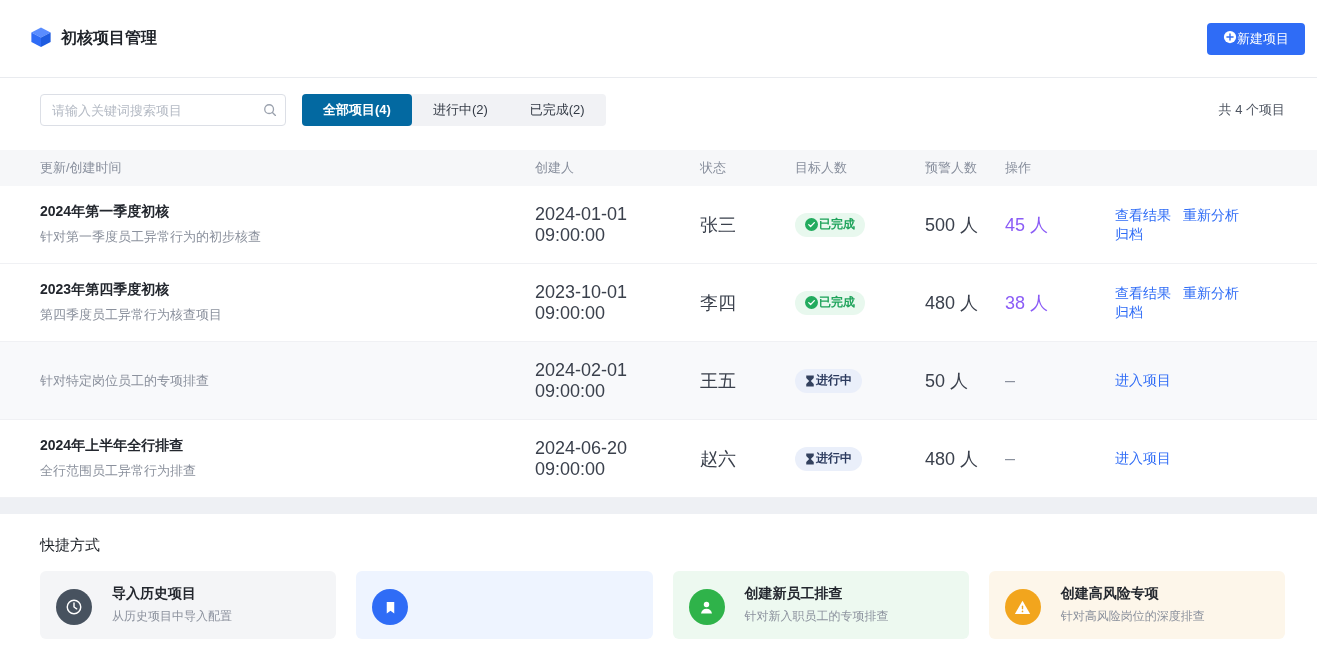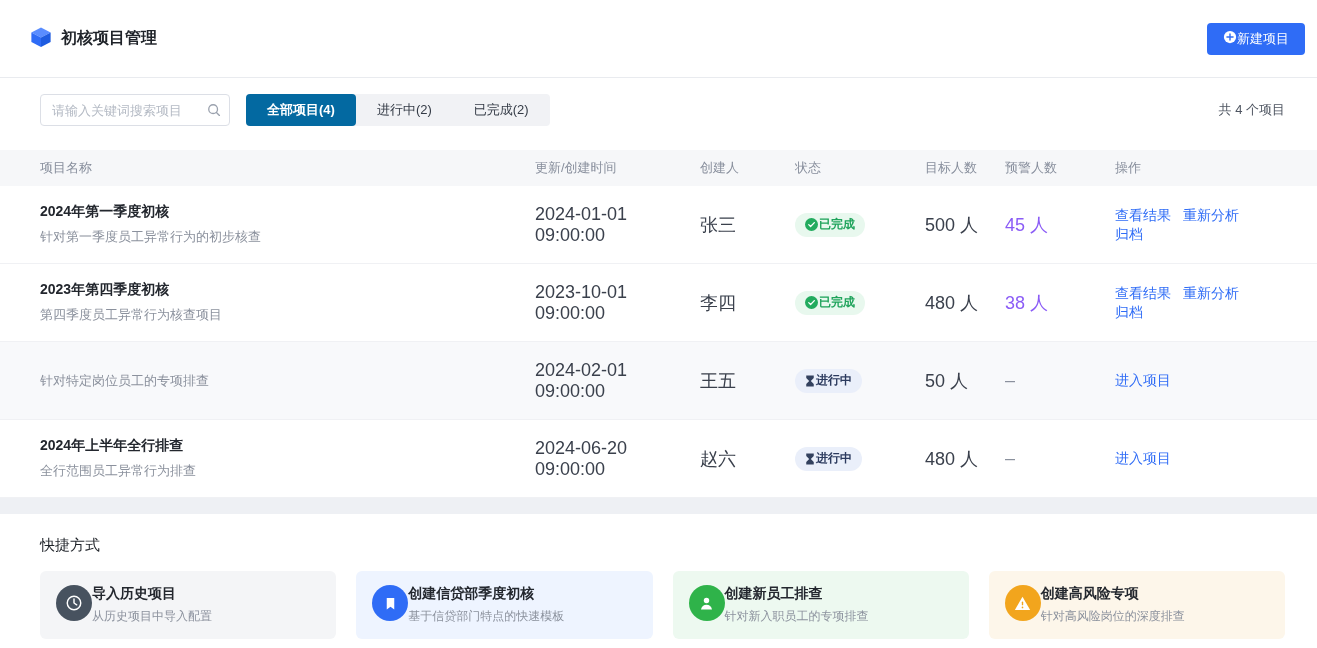--- a/index.html
+++ b/index.html
@@ -21,21 +21,21 @@
   .btn-primary {
     margin-left:auto; background:#2f6cf6; color:#fff; border:none;
     border-radius:4px; height:32px; padding:0 16px; font-size:13px;
     display:inline-flex; align-items:center; gap:0; cursor:pointer;
     font-family:inherit;
   }
 
   
   .main { background:#fff; padding:16px 32px 0 40px; }
   .toolbar { display:flex; align-items:center; }
-  .search-box { position:relative; width:190px; height:32px; margin-right:16px; }
+  .search-box { position:relative; width:246px; height:32px; margin-right:16px; }
   .search-box input {
     width:100%; height:100%; border:1px solid #dcdfe6; border-radius:4px;
     padding:0 30px 0 11px; font-size:13px; color:#333; outline:none;
     font-family:inherit; background:#fff;
   }
   .search-box input::placeholder { color:#b4bac4; }
   .search-icon { position:absolute; right:9px; top:9px; line-height:0; cursor:pointer; }
   .tabs { display:inline-flex; background:#f1f2f5; border-radius:4px; height:32px; }
   .tab { line-height:32px; padding:0 21px; font-size:13px; color:#333a45; cursor:pointer; white-space:nowrap; }
   .tab.active { background:#0369a1; color:#fff; border-radius:4px; font-weight:600; }
@@ -65,21 +65,21 @@
   }
   .badge .b-icon { line-height:0; }
   .badge.done { background:#e8f8ee; color:#1fa35b; }
   .badge.progress { background:#eaeffa; color:#2b3a5e; }
 
   
   .shortcuts { background:#fff; margin-top:16px; padding:22px 32px 24px 40px; }
   .shortcuts-title { font-size:15px; font-weight:400; margin:0 0 16px; color:#1f2329; }
   .cards { display:flex; gap:20px; }
   .card {
-    flex:1; display:flex; align-items:flex-start; gap:0;
+    flex:1; display:flex; align-items:flex-end; gap:20px;
     border-radius:6px; padding:14px 16px; cursor:pointer;
   }
   .c-gray { background:#f4f5f7; } .c-blue { background:#eef4ff; }
   .c-green { background:#edf9f0; } .c-orange { background:#fdf6ea; }
   .circle {
     width:36px; height:36px; border-radius:50%; flex:0 0 36px;
     display:flex; align-items:center; justify-content:center; line-height:0;
   }
   .i-dark { background:#47525f; } .i-blue { background:#2f6cf6; }
   .i-green { background:#2fb34a; } .i-orange { background:#f2a51d; }
@@ -126,21 +126,20 @@
     <div class="tabs">
       <div class="tab active">全部项目(4)</div>
       <div class="tab">进行中(2)</div>
       <div class="tab">已完成(2)</div>
     </div>
     <div class="total">共 4 个项目</div>
   </div>
 
   <div class="table">
     <div class="thead">
-      <div>项目名称</div>
       <div>更新/创建时间</div>
       <div>创建人</div>
       <div>状态</div>
       <div>目标人数</div>
       <div>预警人数</div>
       <div>操作</div>
     </div>
 
     <div class="trow">
       <div class="name-cell">
@@ -257,24 +256,20 @@
         <div class="card-desc">从历史项目中导入配置</div>
       </div>
     </div>
 
     <div class="card c-blue">
       <span class="circle i-blue">
         <svg width="15" height="15" viewBox="0 0 20 20" fill="#fff">
           <path d="M5 2.5h10V18l-5-3.8L5 18z"></path>
         </svg>
       </span>
-      <div class="card-text">
-        <div class="card-title">创建信贷部季度初核</div>
-        <div class="card-desc">基于信贷部门特点的快速模板</div>
-      </div>
     </div>
 
     <div class="card c-green">
       <span class="circle i-green">
         <svg width="17" height="17" viewBox="0 0 20 20" fill="#fff">
           <circle cx="10" cy="6.5" r="3.2"></circle>
           <path d="M3.5 17c.6-3.6 3.2-5.5 6.5-5.5s5.9 1.9 6.5 5.5z"></path>
         </svg>
       </span>
       <div class="card-text">

